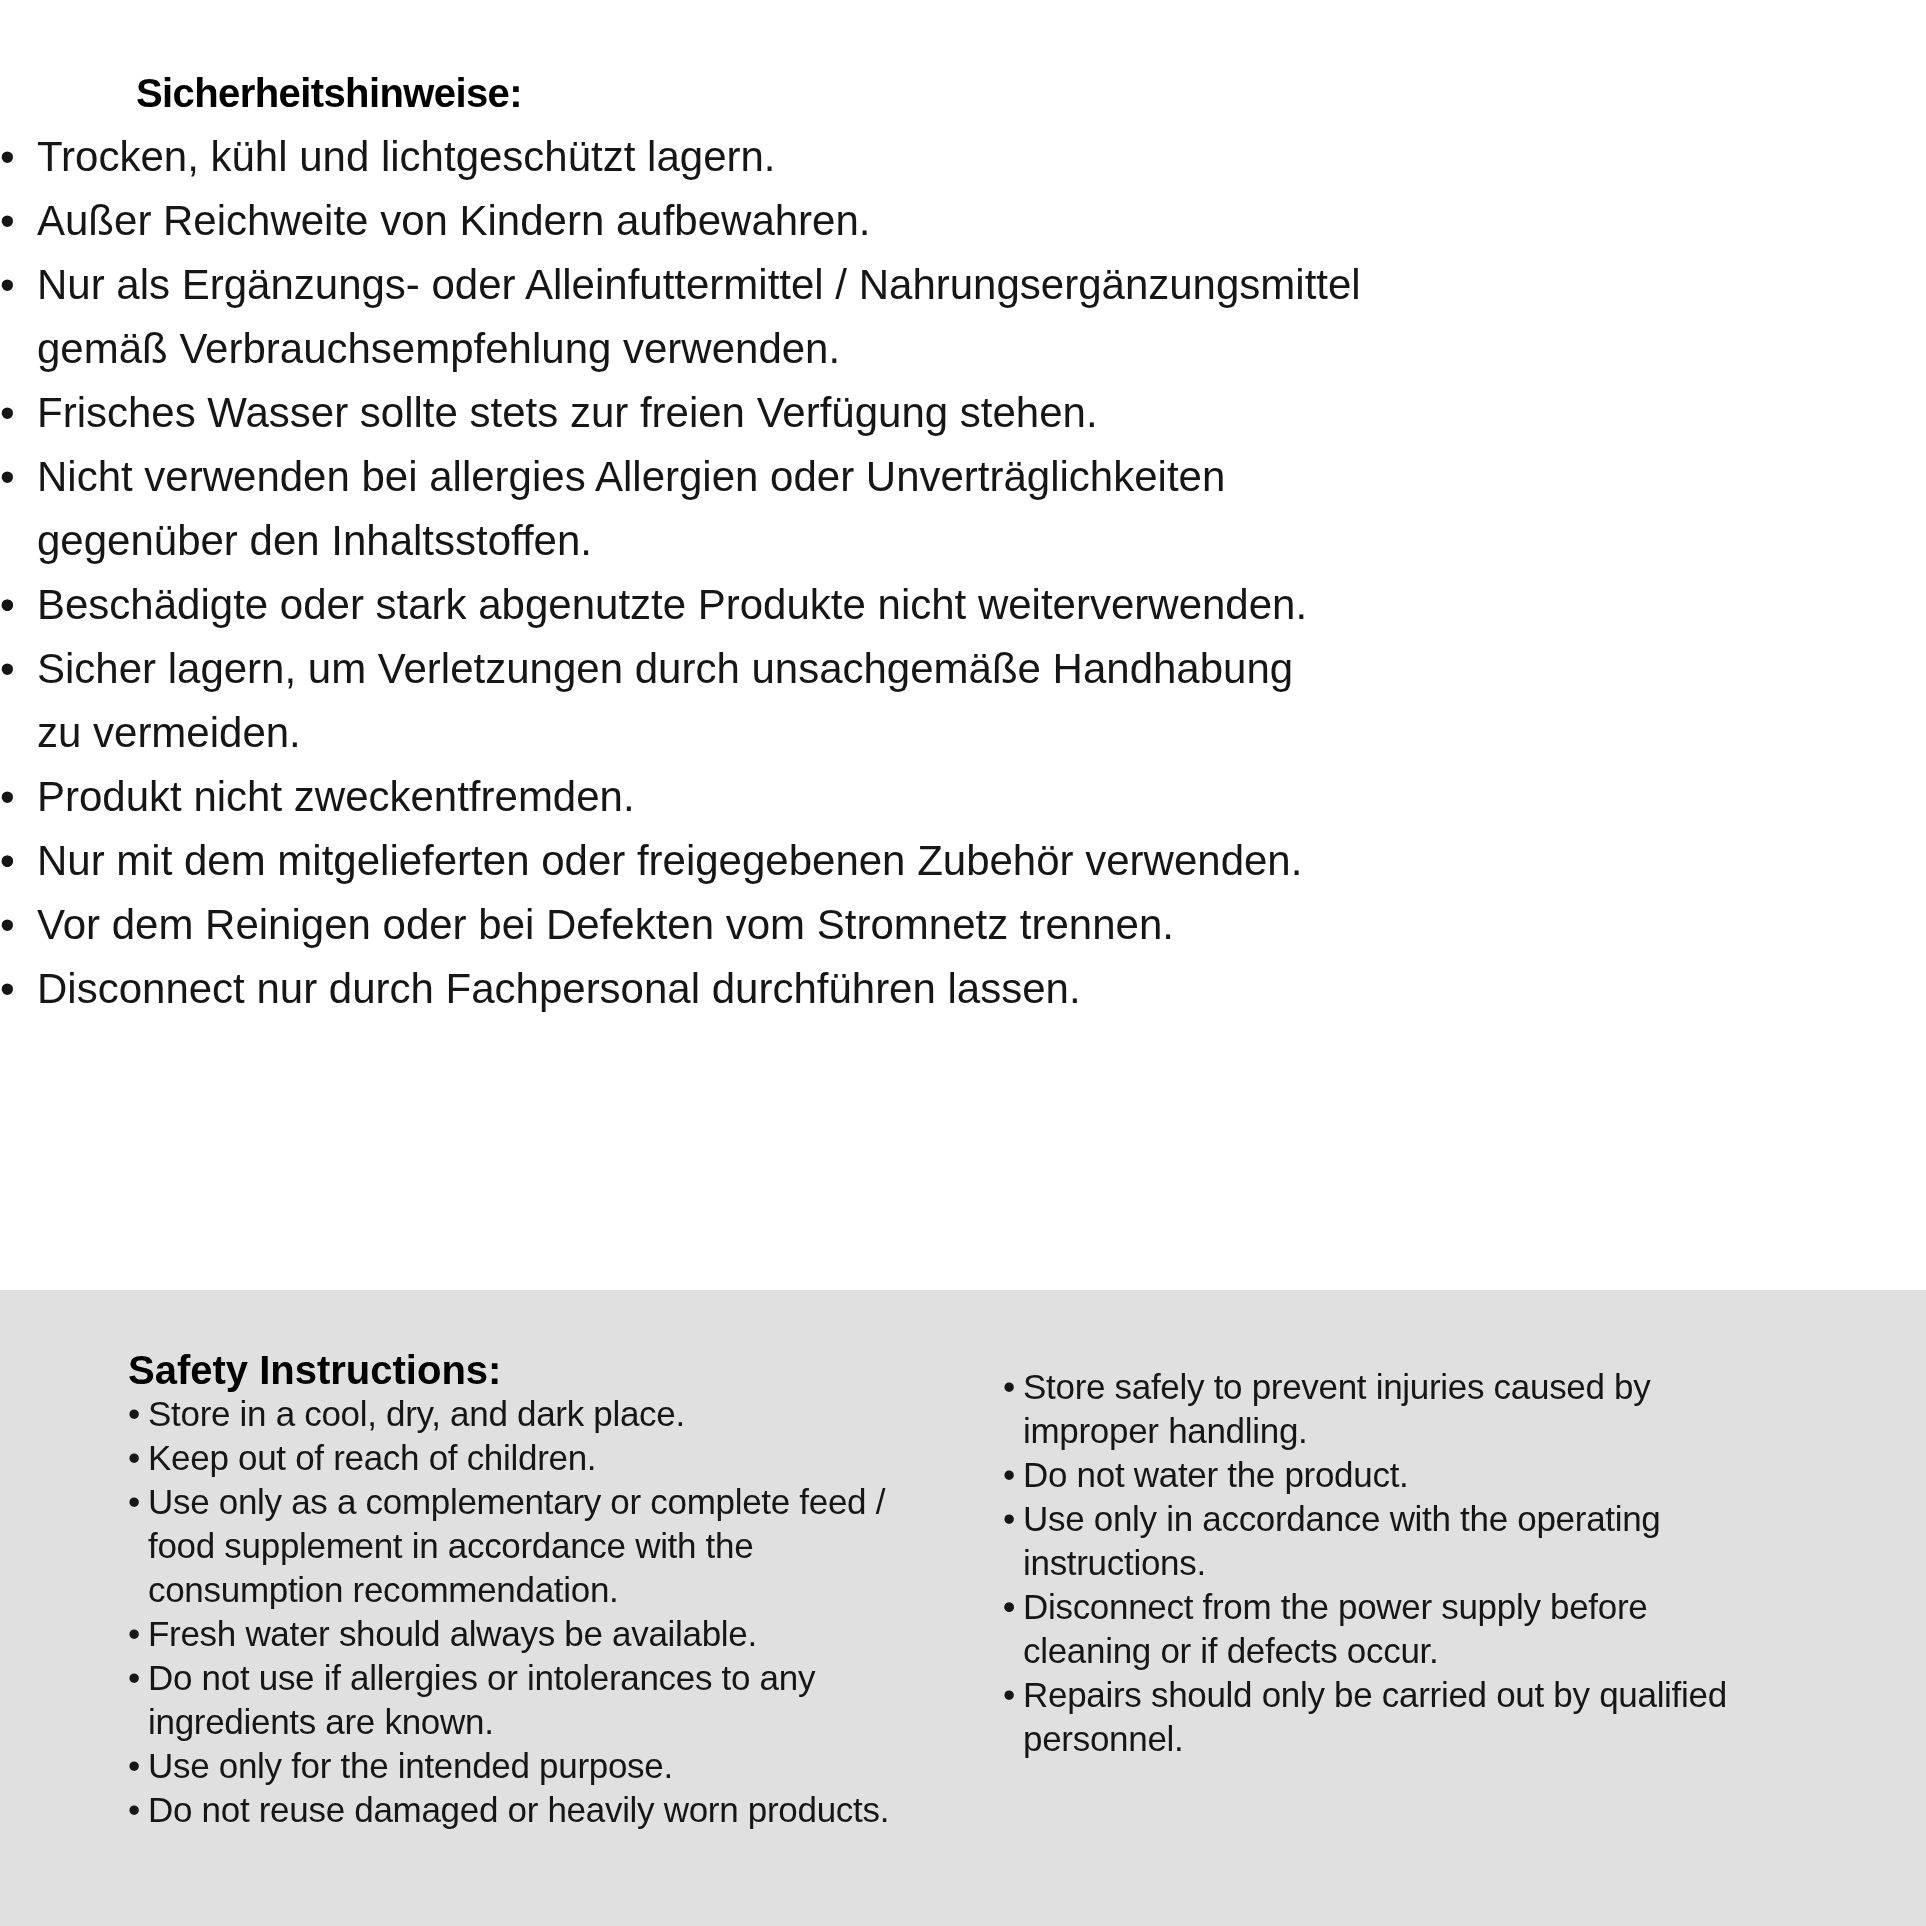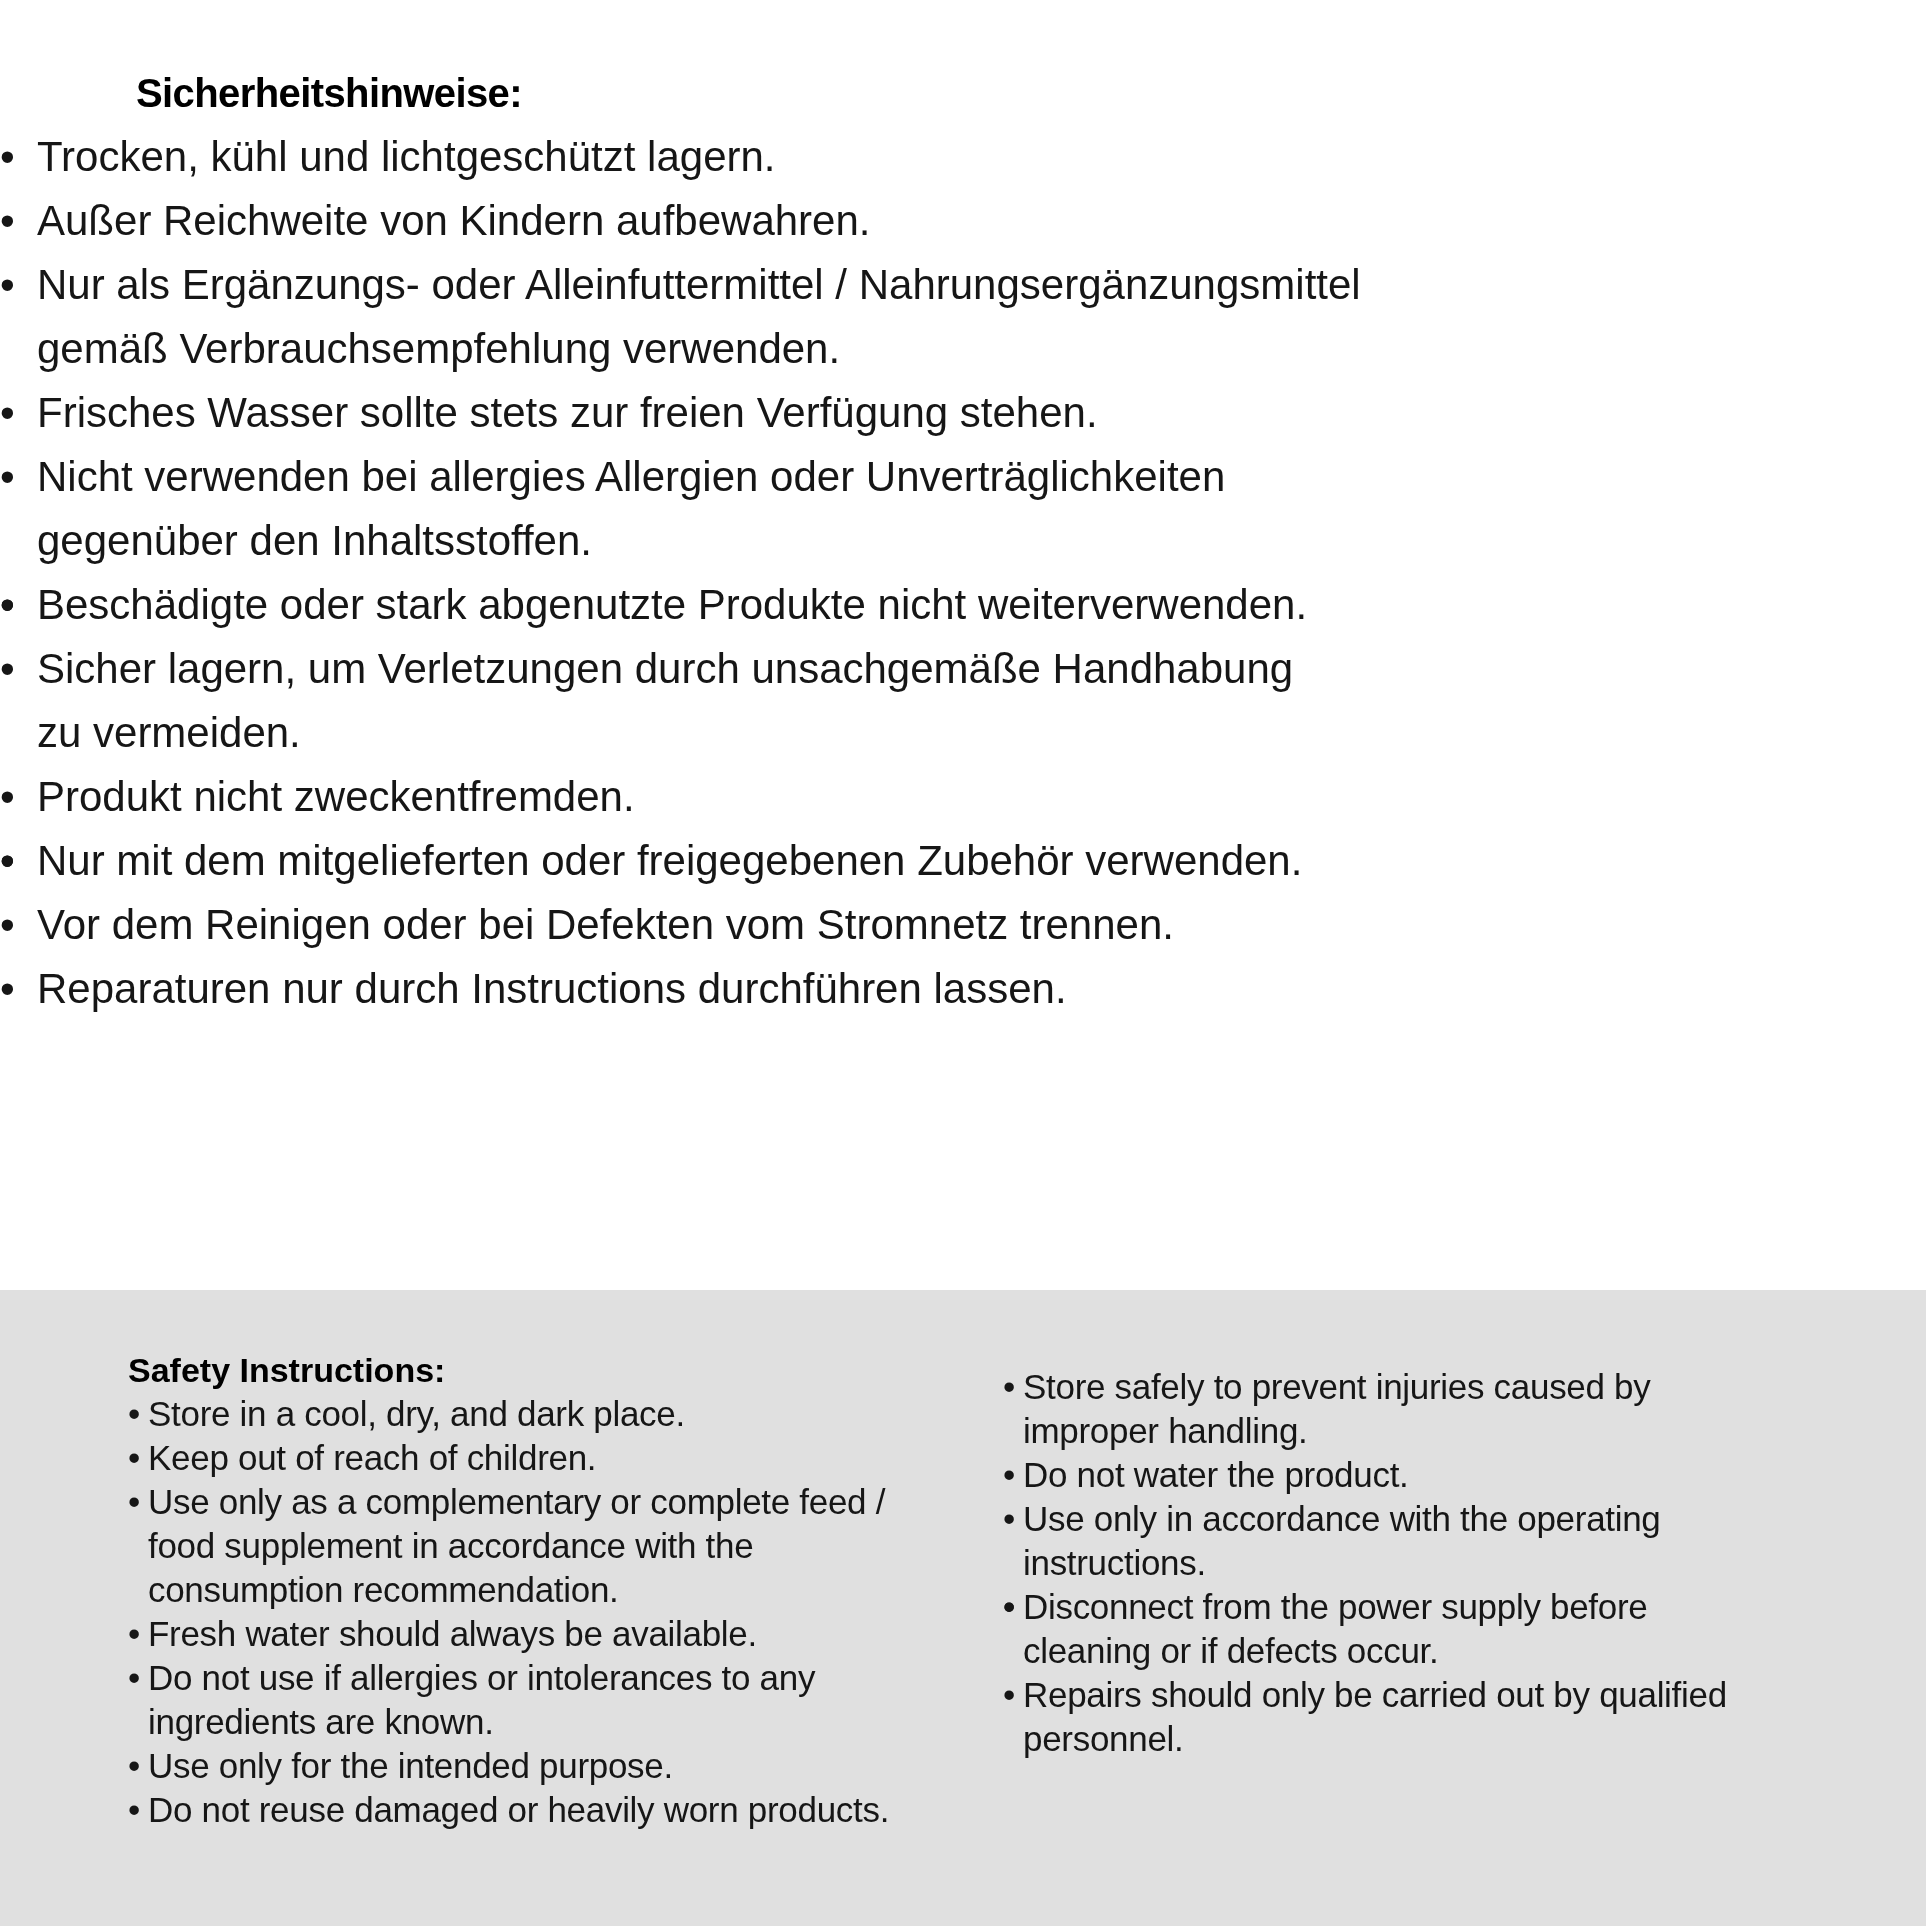--- a/index.html
+++ b/index.html
@@ -74,21 +74,21 @@
     width: 796px;
     flex: 0 0 auto;
   }
   .col-right {
     margin-left: 79px;
     flex: 1 1 auto;
     min-width: 0;
   }
   .english-title {
     margin: 0;
-    font-size: 34px;
+    font-size: 40px;
     line-height: 44px;
     font-weight: bold;
     color: #000000;
   }
   .english-list {
     margin-top: 6.4px;
     margin-left: 24px;
   }
   .col-right .english-list {
     margin-top: 16.7px;
@@ -118,21 +118,21 @@
         <li><span class="bullet">•</span><span class="li-text">Nicht verwenden bei allergies Allergien oder Unverträglichkeiten
 gegenüber den Inhaltsstoffen.</span></li>
         <li><span class="bullet">•</span></li>
         <li><span class="bullet">•</span><span class="li-text">Beschädigte oder stark abgenutzte Produkte nicht weiterverwenden.</span></li>
         <li><span class="bullet">•</span><span class="li-text">Sicher lagern, um Verletzungen durch unsachgemäße Handhabung
 zu vermeiden.</span></li>
         <li><span class="bullet">•</span><span class="li-text">Produkt nicht zweckentfremden.</span></li>
         <li><span class="bullet">•</span></li>
         <li><span class="bullet">•</span><span class="li-text">Nur mit dem mitgelieferten oder freigegebenen Zubehör verwenden.</span></li>
         <li><span class="bullet">•</span><span class="li-text">Vor dem Reinigen oder bei Defekten vom Stromnetz trennen.</span></li>
-        <li><span class="bullet">•</span><span class="li-text">Reparaturen nur durch Instructions durchführen lassen.</span></li>
+        <li><span class="bullet">•</span><span class="li-text">Disconnect nur durch Fachpersonal durchführen lassen.</span></li>
       </ul>
   </div>
 
   <div class="english-section">
     <div class="col-left">
       <h2 class="english-title">Safety Instructions:</h2>
       <ul class="bullet-list english-list">
           <li><span class="bullet">•</span><span class="li-text">Store in a cool, dry, and dark place.</span></li>
           <li><span class="bullet">•</span><span class="li-text">Keep out of reach of children.</span></li>
           <li><span class="bullet">•</span><span class="li-text">Use only as a complementary or complete feed /

